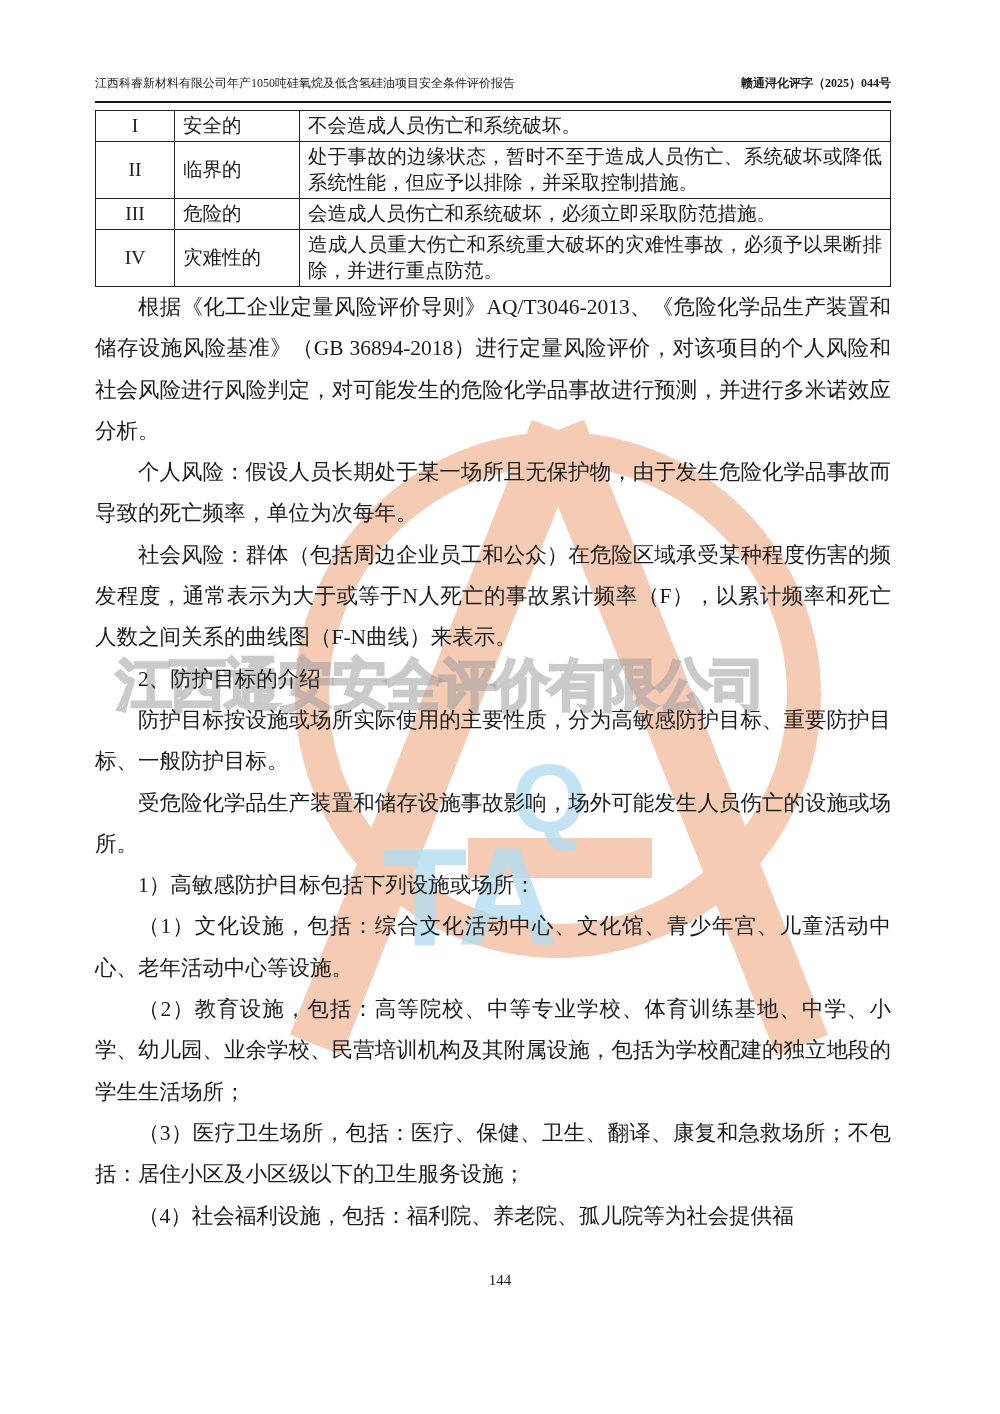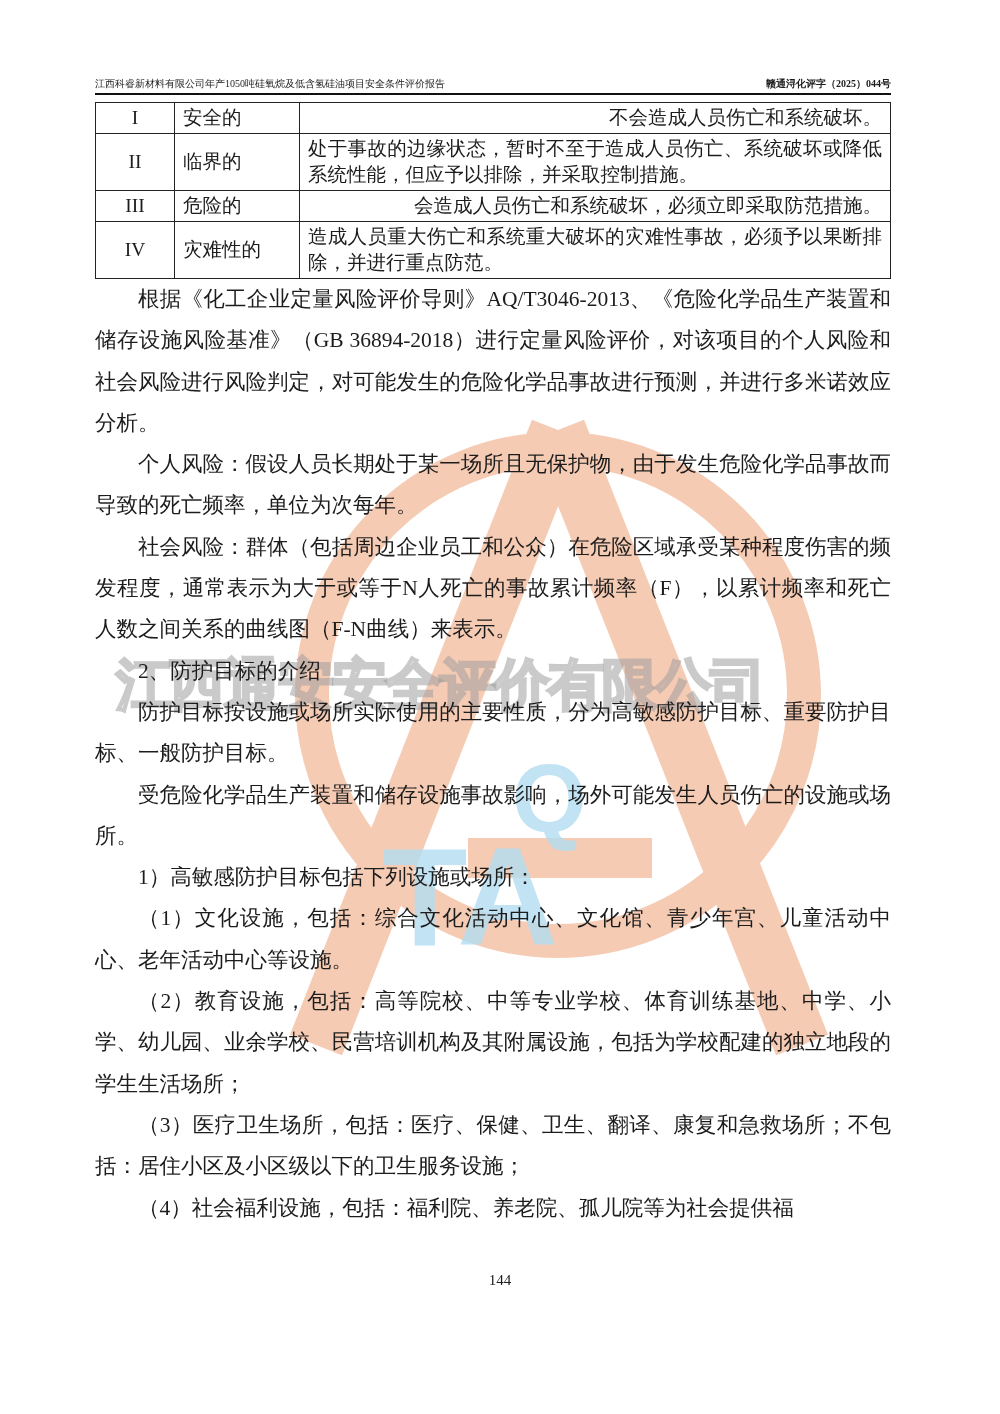--- a/index.html
+++ b/index.html
@@ -18,36 +18,36 @@
     position:absolute;left:116px;top:648px;
     font-family:"Liberation Sans","DejaVu Sans",sans-serif;
     font-size:56px;font-weight:bold;letter-spacing:-2px;white-space:nowrap;
     color:transparent;-webkit-text-stroke:2.5px rgba(158,158,158,0.55);
   }
   .wm-svg{position:absolute;left:0;top:0;}
   
   .content{position:absolute;left:95px;top:74px;width:796px;z-index:1;}
   .hdr{
     display:flex;justify-content:space-between;align-items:flex-end;
-    font-size:10px;line-height:19px;
-    padding-bottom:0;border-bottom:2.5px solid #111;
+    font-size:12px;line-height:19px;
+    padding-bottom:8px;border-bottom:2.5px solid #111;
     white-space:nowrap;
   }
   .hdr-right{font-weight:bold;text-align:right;}
   table.sev{
     width:100%;border-collapse:collapse;margin-top:7px;
     font-size:19.5px;
   }
   table.sev td{
     border:1.8px solid #222;
     padding:2px 8px;line-height:26px;vertical-align:middle;
   }
   td.c-level{width:62px;text-align:center;font-family:"Liberation Serif",serif;}
   td.c-name{width:108px;text-align:left;}
-  td.c-desc{text-align:right;}
+  td.c-desc{text-align:left;}
   tr.left td.c-desc{text-align:justify;text-align-last:left;}
   .sec-heading{
     font-size:23.5px;font-weight:bold;letter-spacing:1px;
     margin:21px 0 7px 0;line-height:30px;
   }
   .para{
     margin:0;font-size:21.5px;line-height:41.3px;
     text-indent:2em;text-align:justify;
   }
   .page-num{

